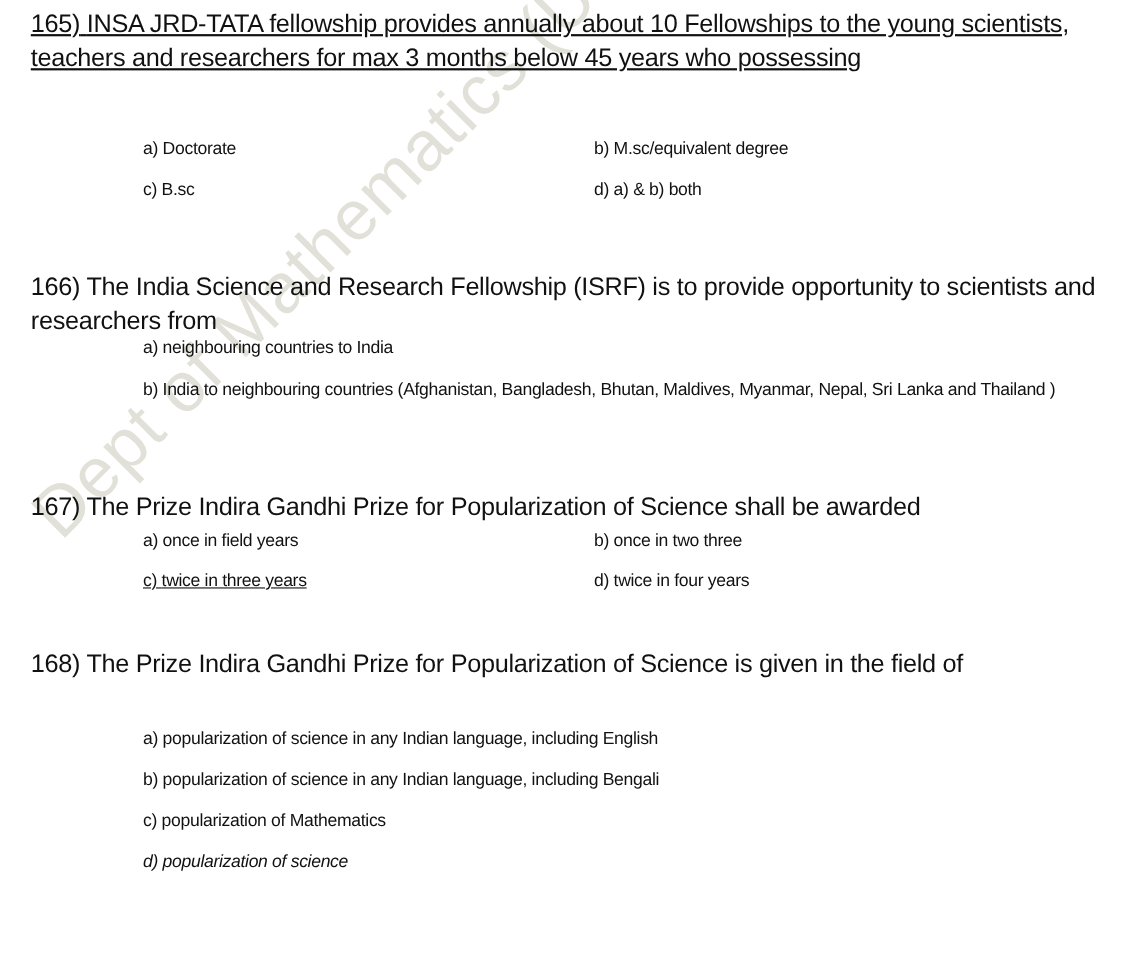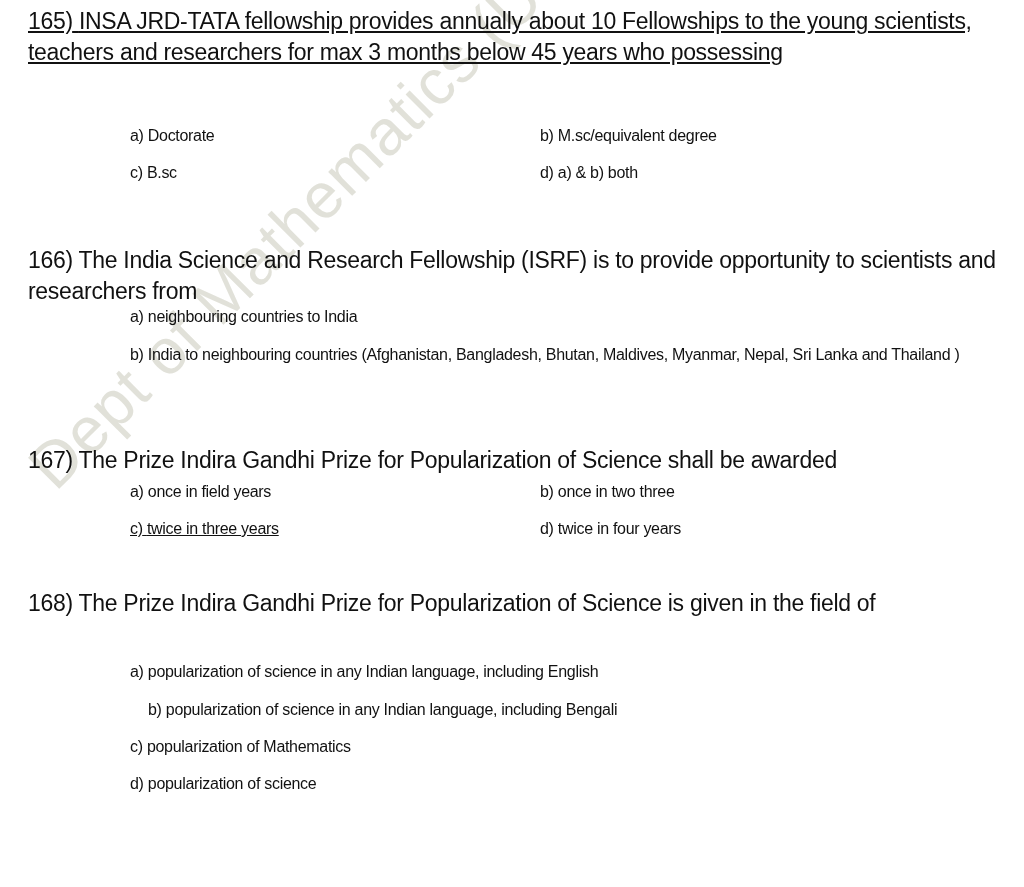--- a/index.html
+++ b/index.html
@@ -83,26 +83,26 @@
     <div class="q" style="top:588px;">
       <span>168)</span>
       <span>The Prize</span>
       <b>Indira Gandhi Prize for Popularization of Science</b>
       <span>is given in the field of</span>
     </div>
     <div class="opt" style="left:130px; top:656px;">
       <span>a)</span>
       <b>popularization of science in any Indian language, including English</b>
     </div>
-    <div class="opt" style="left:130px; top:694px;margin-left:18px;">
+    <div class="opt" style="left:130px; top:694px;">
       <span>b)</span>
       <span>popularization of science in any Indian language, including Bengali</span>
     </div>
     <div class="opt" style="left:130px; top:731px;">
       <span>c)</span>
       <span>popularization of Mathematics</span>
     </div>
-    <div class="opt" style="left:130px; top:768px;">
+    <div class="opt" style="left:130px; top:768px;font-style:italic;">
       <span>d)</span>
       <span>popularization of science</span>
     </div>
   </div>
 </div>
 
 </body></html>

